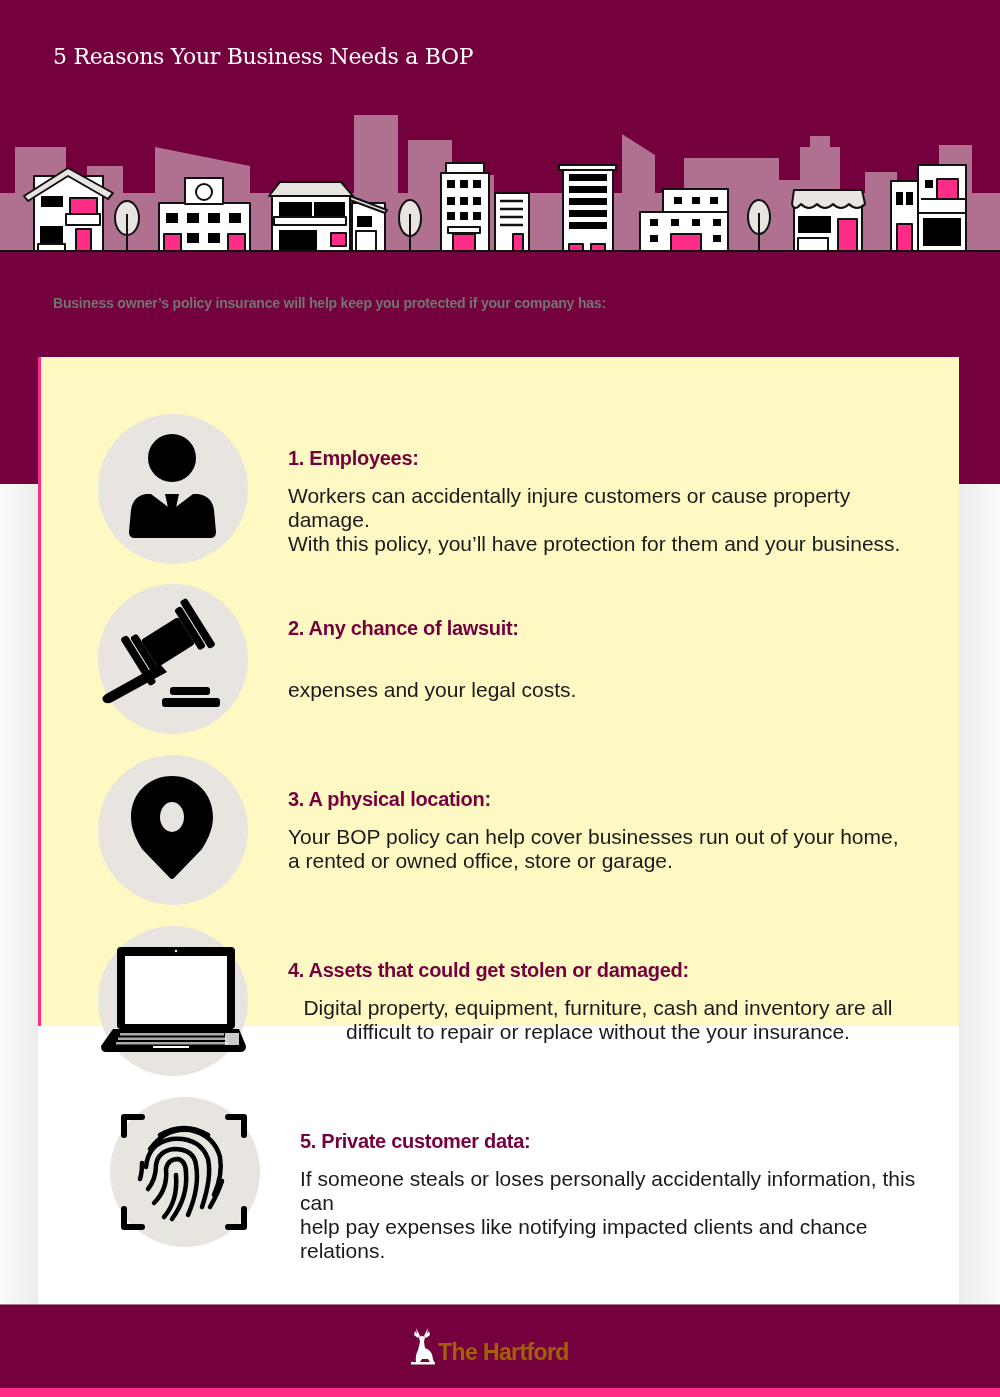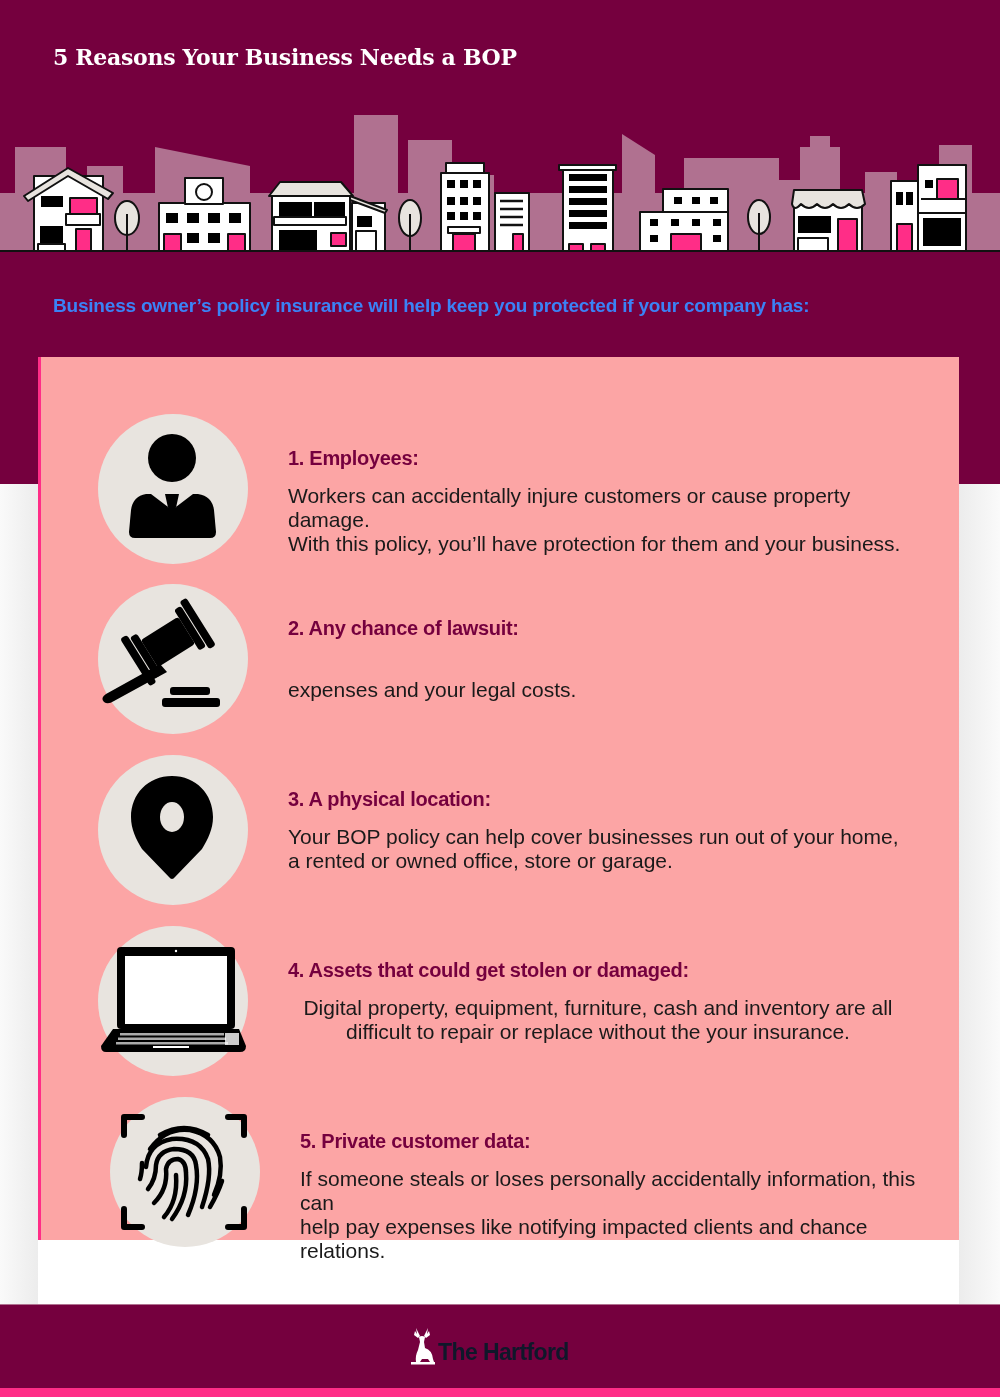--- a/index.html
+++ b/index.html
@@ -1,40 +1,40 @@
 <!DOCTYPE html>
 <html><head>
 <meta charset="utf-8">
 <style>
   * { box-sizing: border-box; margin: 0; padding: 0; }
   html, body { width: 1000px; height: 1397px; overflow: hidden; }
   body { background: #ffffff; font-family: "Liberation Sans", sans-serif; position: relative; }
 
   .top-band { position: absolute; left: 0; top: 0; width: 1000px; height: 484px; background: #75003e; }
-  .title { position: absolute; left: 53px; top: 44px; color: #fff; font-family: "DejaVu Serif", serif; font-size: 22px; font-weight: bold; letter-spacing: -0.3px; }
+  .title { position: absolute; left: 53px; top: 44px; color: #fff; font-family: "DejaVu Serif", serif; font-size: 22px; font-weight: normal; letter-spacing: -0.3px; }
 
   .skyline { position: absolute; left: 0; top: 100px; width: 1000px; height: 160px; }
   .ground-line { position: absolute; left: 0; top: 250px; width: 1000px; height: 2px; background: #111; }
 
-  .intro { position: absolute; left: 53px; top: 295px; color: #3b82f6; font-size: 19px; font-weight: bold; letter-spacing: -0.2px; }
+  .intro { position: absolute; left: 53px; top: 295px; color: #737373; font-size: 14px; font-weight: bold; letter-spacing: -0.2px; }
 
   .card-shadow { position: absolute; left: 959px; top: 484px; width: 41px; height: 820px; background: linear-gradient(90deg, #ececec, #fafafa); }
   .card-shadow-left { position: absolute; left: 0px; top: 484px; width: 38px; height: 820px; background: linear-gradient(90deg, #fafafa, #ececec); }
-  .card { position: absolute; left: 38px; top: 357px; width: 921px; height: 883px; background: #fca5a5; border-left: 3px solid #ff2d87; }
+  .card { position: absolute; left: 38px; top: 357px; width: 921px; height: 669px; background: #fef9c3; border-left: 3px solid #ff2d87; }
 
   .reason { position: absolute; left: 0; width: 921px; height: 150px; }
   .icon-circle { position: absolute; left: 57px; top: 0; width: 150px; height: 150px; border-radius: 50%; background: #e8e4df; }
   .icon-circle svg { position: absolute; left: 0; top: 0; }
   .reason-title { position: absolute; left: 247px; top: 33px; color: #75003e; font-size: 20px; font-weight: bold; letter-spacing: -0.3px; }
   .reason-body { position: absolute; left: 247px; top: 70px; width: 620px; color: #1a1a1a; font-size: 21px; line-height: 24px; }
 
   .footer { position: absolute; left: 0; top: 1304px; width: 1000px; height: 84px; background: #75003e; border-top: 1px solid #b07190; }
   .footer-strip { position: absolute; left: 0; top: 1388px; width: 1000px; height: 9px; background: #ff2d87; }
   .logo { position: absolute; left: 408px; top: 1326px; height: 40px; display: flex; align-items: flex-end; }
-  .logo-text { color: #0f172a; font-size: 23px; font-weight: bold; letter-spacing: -0.6px; margin-left: 2px; line-height: 28px; }
+  .logo-text { color: #a16207; font-size: 23px; font-weight: bold; letter-spacing: -0.6px; margin-left: 2px; line-height: 28px; }
 </style>
 </head>
 <body>
 
 <div class="top-band"></div>
 <h1 class="title">5 Reasons Your Business Needs a BOP</h1>
 
 <svg class="skyline" width="1000" height="160" viewBox="0 100 1000 160">
 
   <g fill="#b07190">

